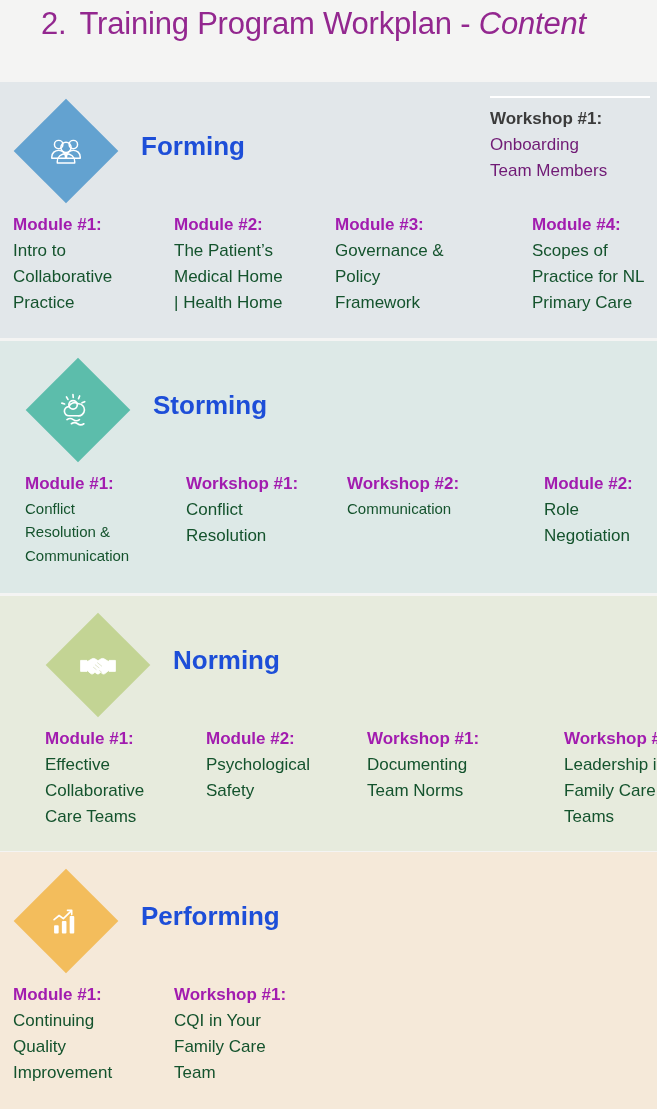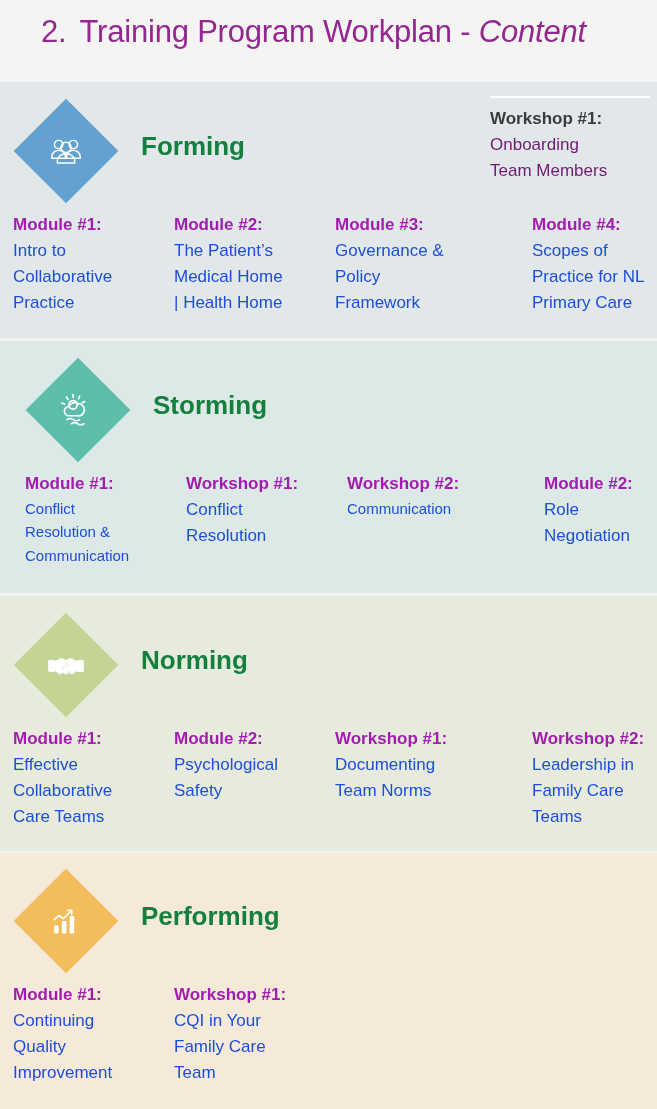--- a/index.html
+++ b/index.html
@@ -32,21 +32,20 @@
   }
 
   .title-text {
     position: absolute;
     left: 41px;
     top: 6px;
     font-size: 31px;
     color: #93278f;
     white-space: nowrap;
     letter-spacing: -0.2px;
-    margin-top: 8px;
   }
   .title-num { margin-right: 13px; }
   .title-em { font-style: italic; }
 
   
   .band {
     position: absolute;
     left: 0;
     width: 657px;
     overflow: hidden;
@@ -89,21 +88,21 @@
     justify-content: center;
   }
   .diamond-icon svg { display: block; }
 
   .stage-label {
     position: absolute;
     left: 141px;
     top: 49px;
     font-size: 26px;
     font-weight: bold;
-    color: #15803d;
+    color: #1d4ed8;
     white-space: nowrap;
   }
 
   
   .head-feature {
     position: absolute;
     left: 490px;
     top: 14px;
     width: 160px;
     border-top: 2px solid #ffffff;
@@ -129,21 +128,21 @@
   .item-title {
     font-size: 17px;
     font-weight: bold;
     color: #a21caf;
     line-height: 1.45;
     white-space: nowrap;
   }
 
   .item-body {
     font-size: 17px;
-    color: #1d4ed8;
+    color: #14532d;
     line-height: 1.55;
   }
   .item-body.sm { font-size: 15px; line-height: 1.57; }
 
   .feature-title {
     font-size: 17px;
     font-weight: bold;
     color: #3b3b3b;
     line-height: 1.45;
     white-space: nowrap;
@@ -267,21 +266,21 @@
           </div>
           <div class="col col-3">
             <div class="item-title">Module #2:</div>
             <div class="item-body">
               <div>Role</div>
               <div>Negotiation</div>
             </div>
           </div>
         </div>
       </div>
-      <div class="band" style="top: 596px; height: 255px; background: rgb(231, 235, 221);">
+      <div class="band" style="top: 596px; height: 255px; background: rgb(231, 235, 221); padding-left: 32px;">
         <div class="band-head">
           <div class="diamond-wrap">
             <div class="diamond" style="background: rgb(195, 212, 148);"></div>
             <div class="diamond-icon">
               <svg viewBox="0 0 48 48" width="44" height="44">
                 <g fill="#ffffff" stroke="#ffffff" stroke-width="0.9" stroke-linejoin="round">
                   <path d="M5 19h7v12H5z"></path>
                   <path d="M36 19h7v12h-7z"></path>
                   <path d="M12 20.5l5.5-3.2c1-.6 2.2-.6 3.2 0l3.3 2 3.4-2c1-.6 2.2-.6 3.2 0l5.4 3.2v9.2l-4.4 3.6c-.9.7-2.1.7-3 0l-1.7-1.4-1.6 1.3c-.9.8-2.2.8-3.1 0l-1.5-1.3-1.7 1.4c-.9.7-2.1.7-3 0L12 29.7z"></path>
                 </g>

